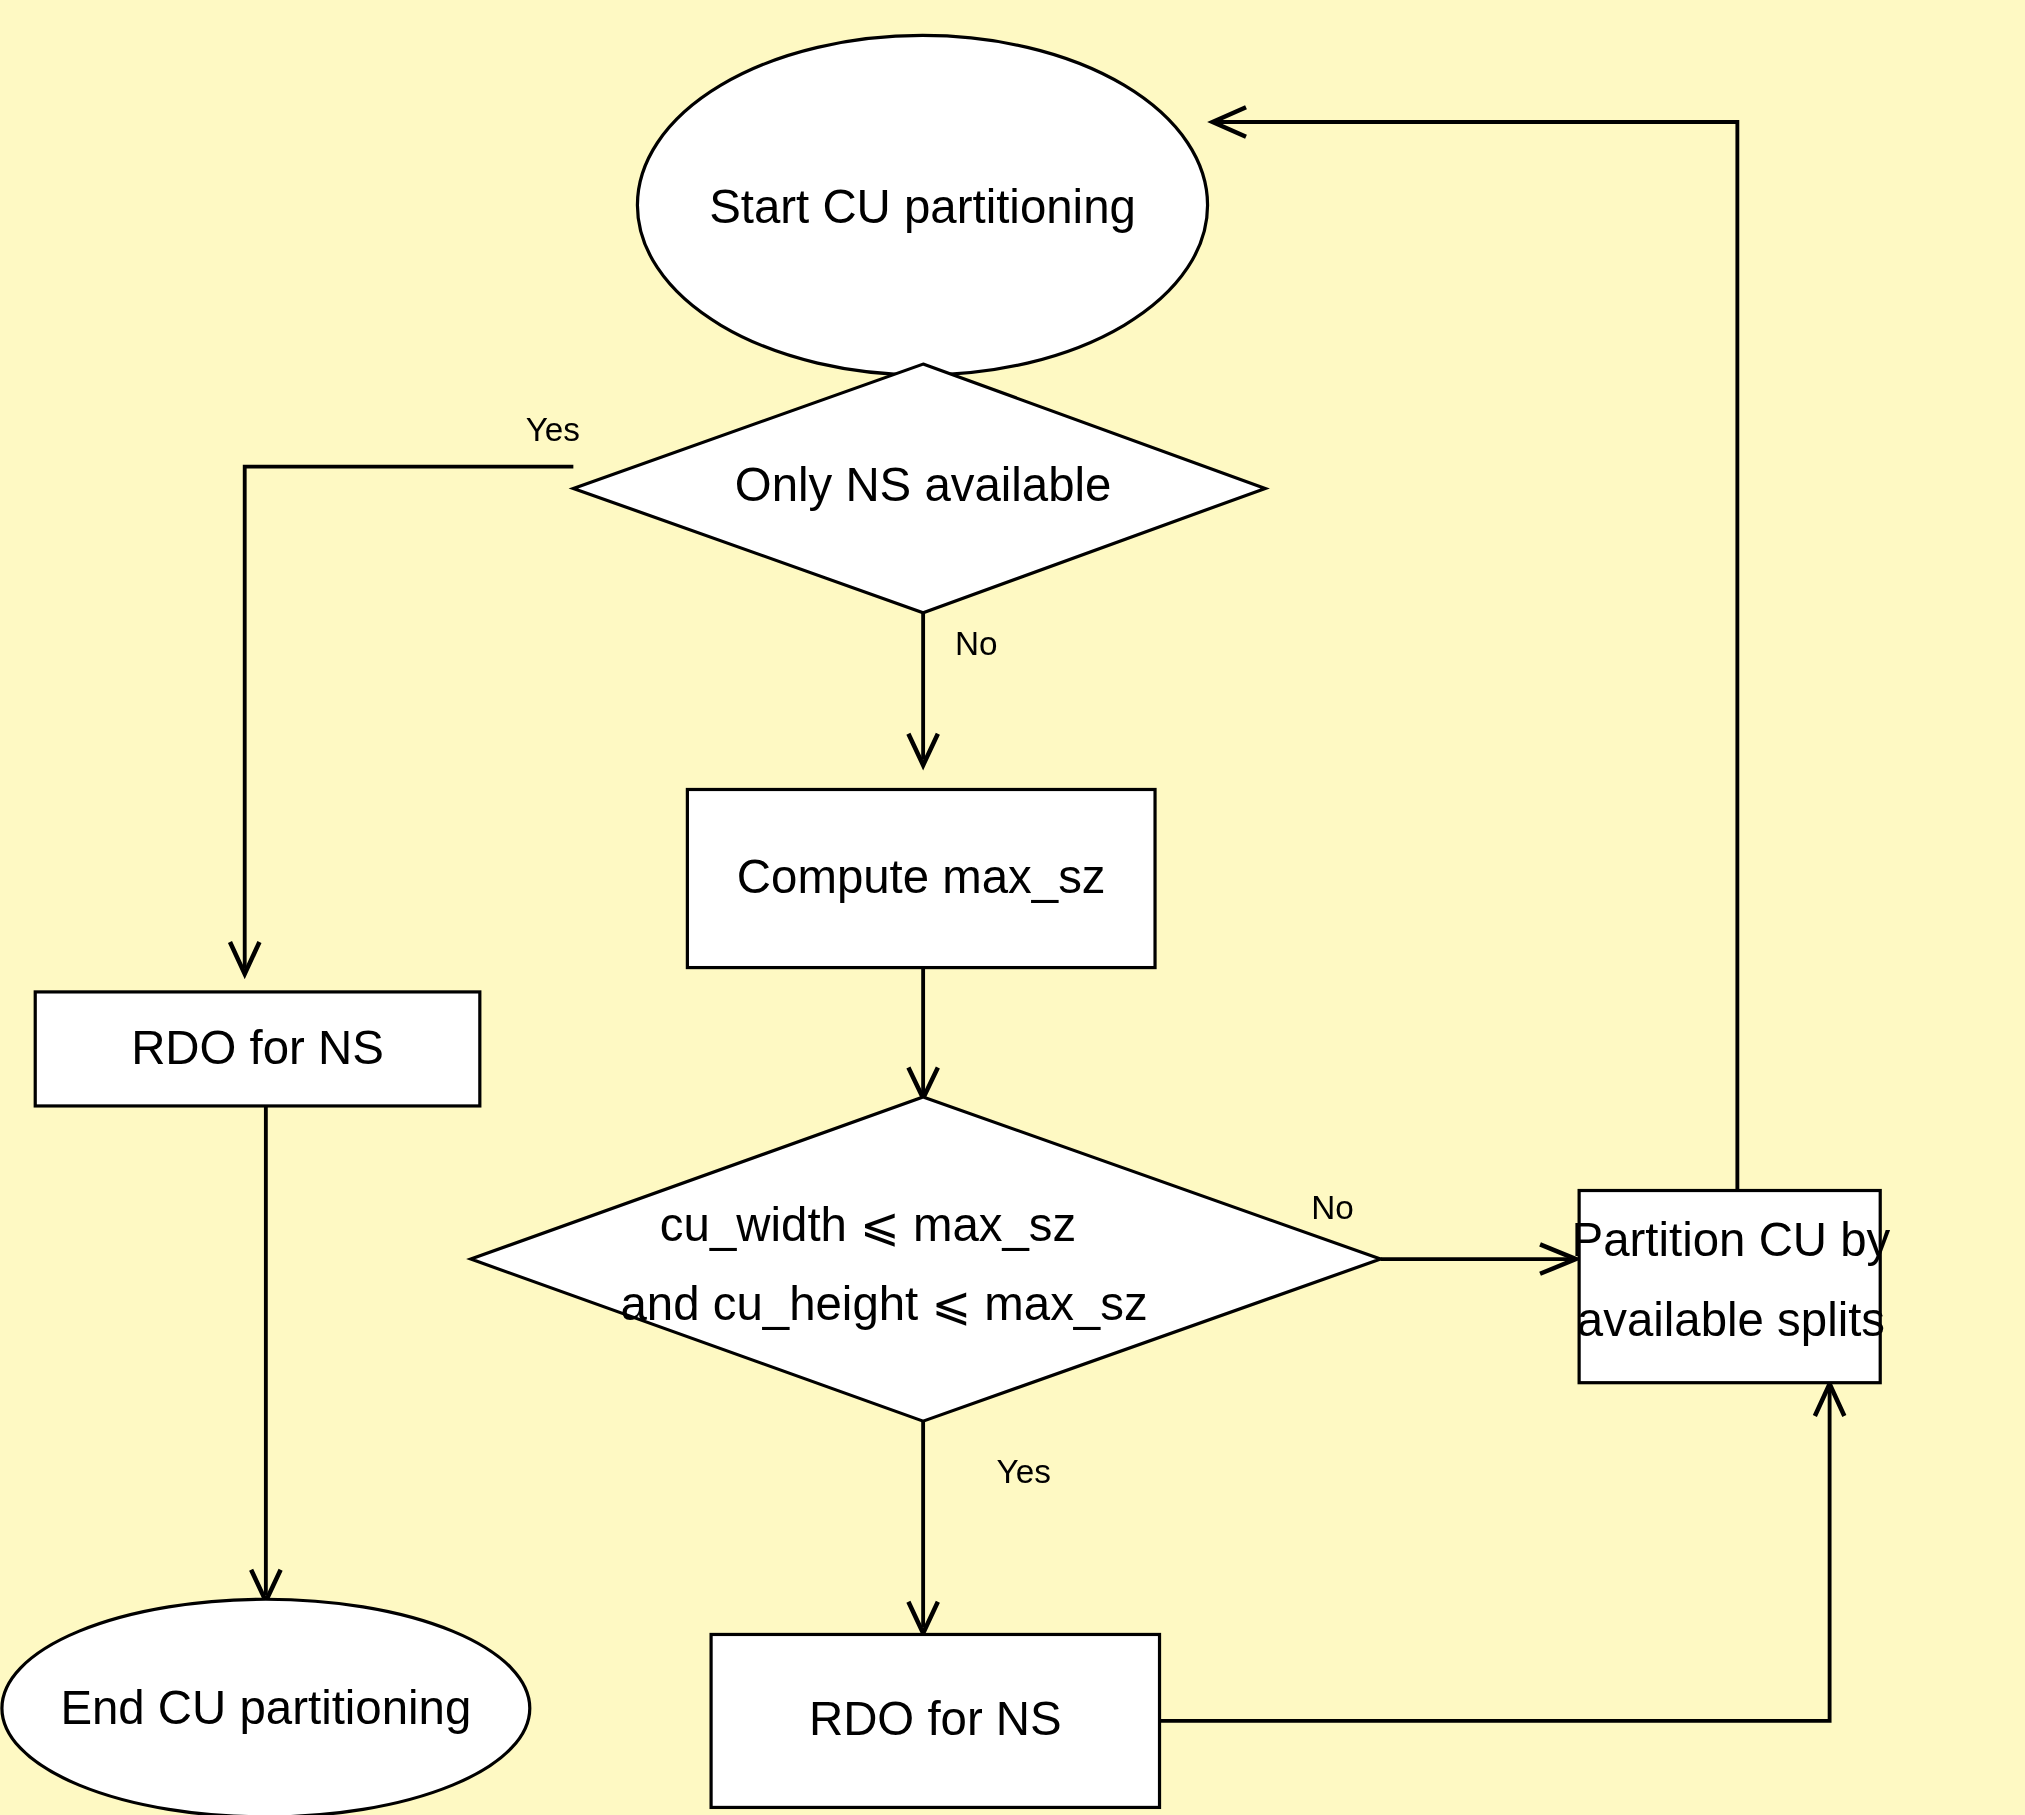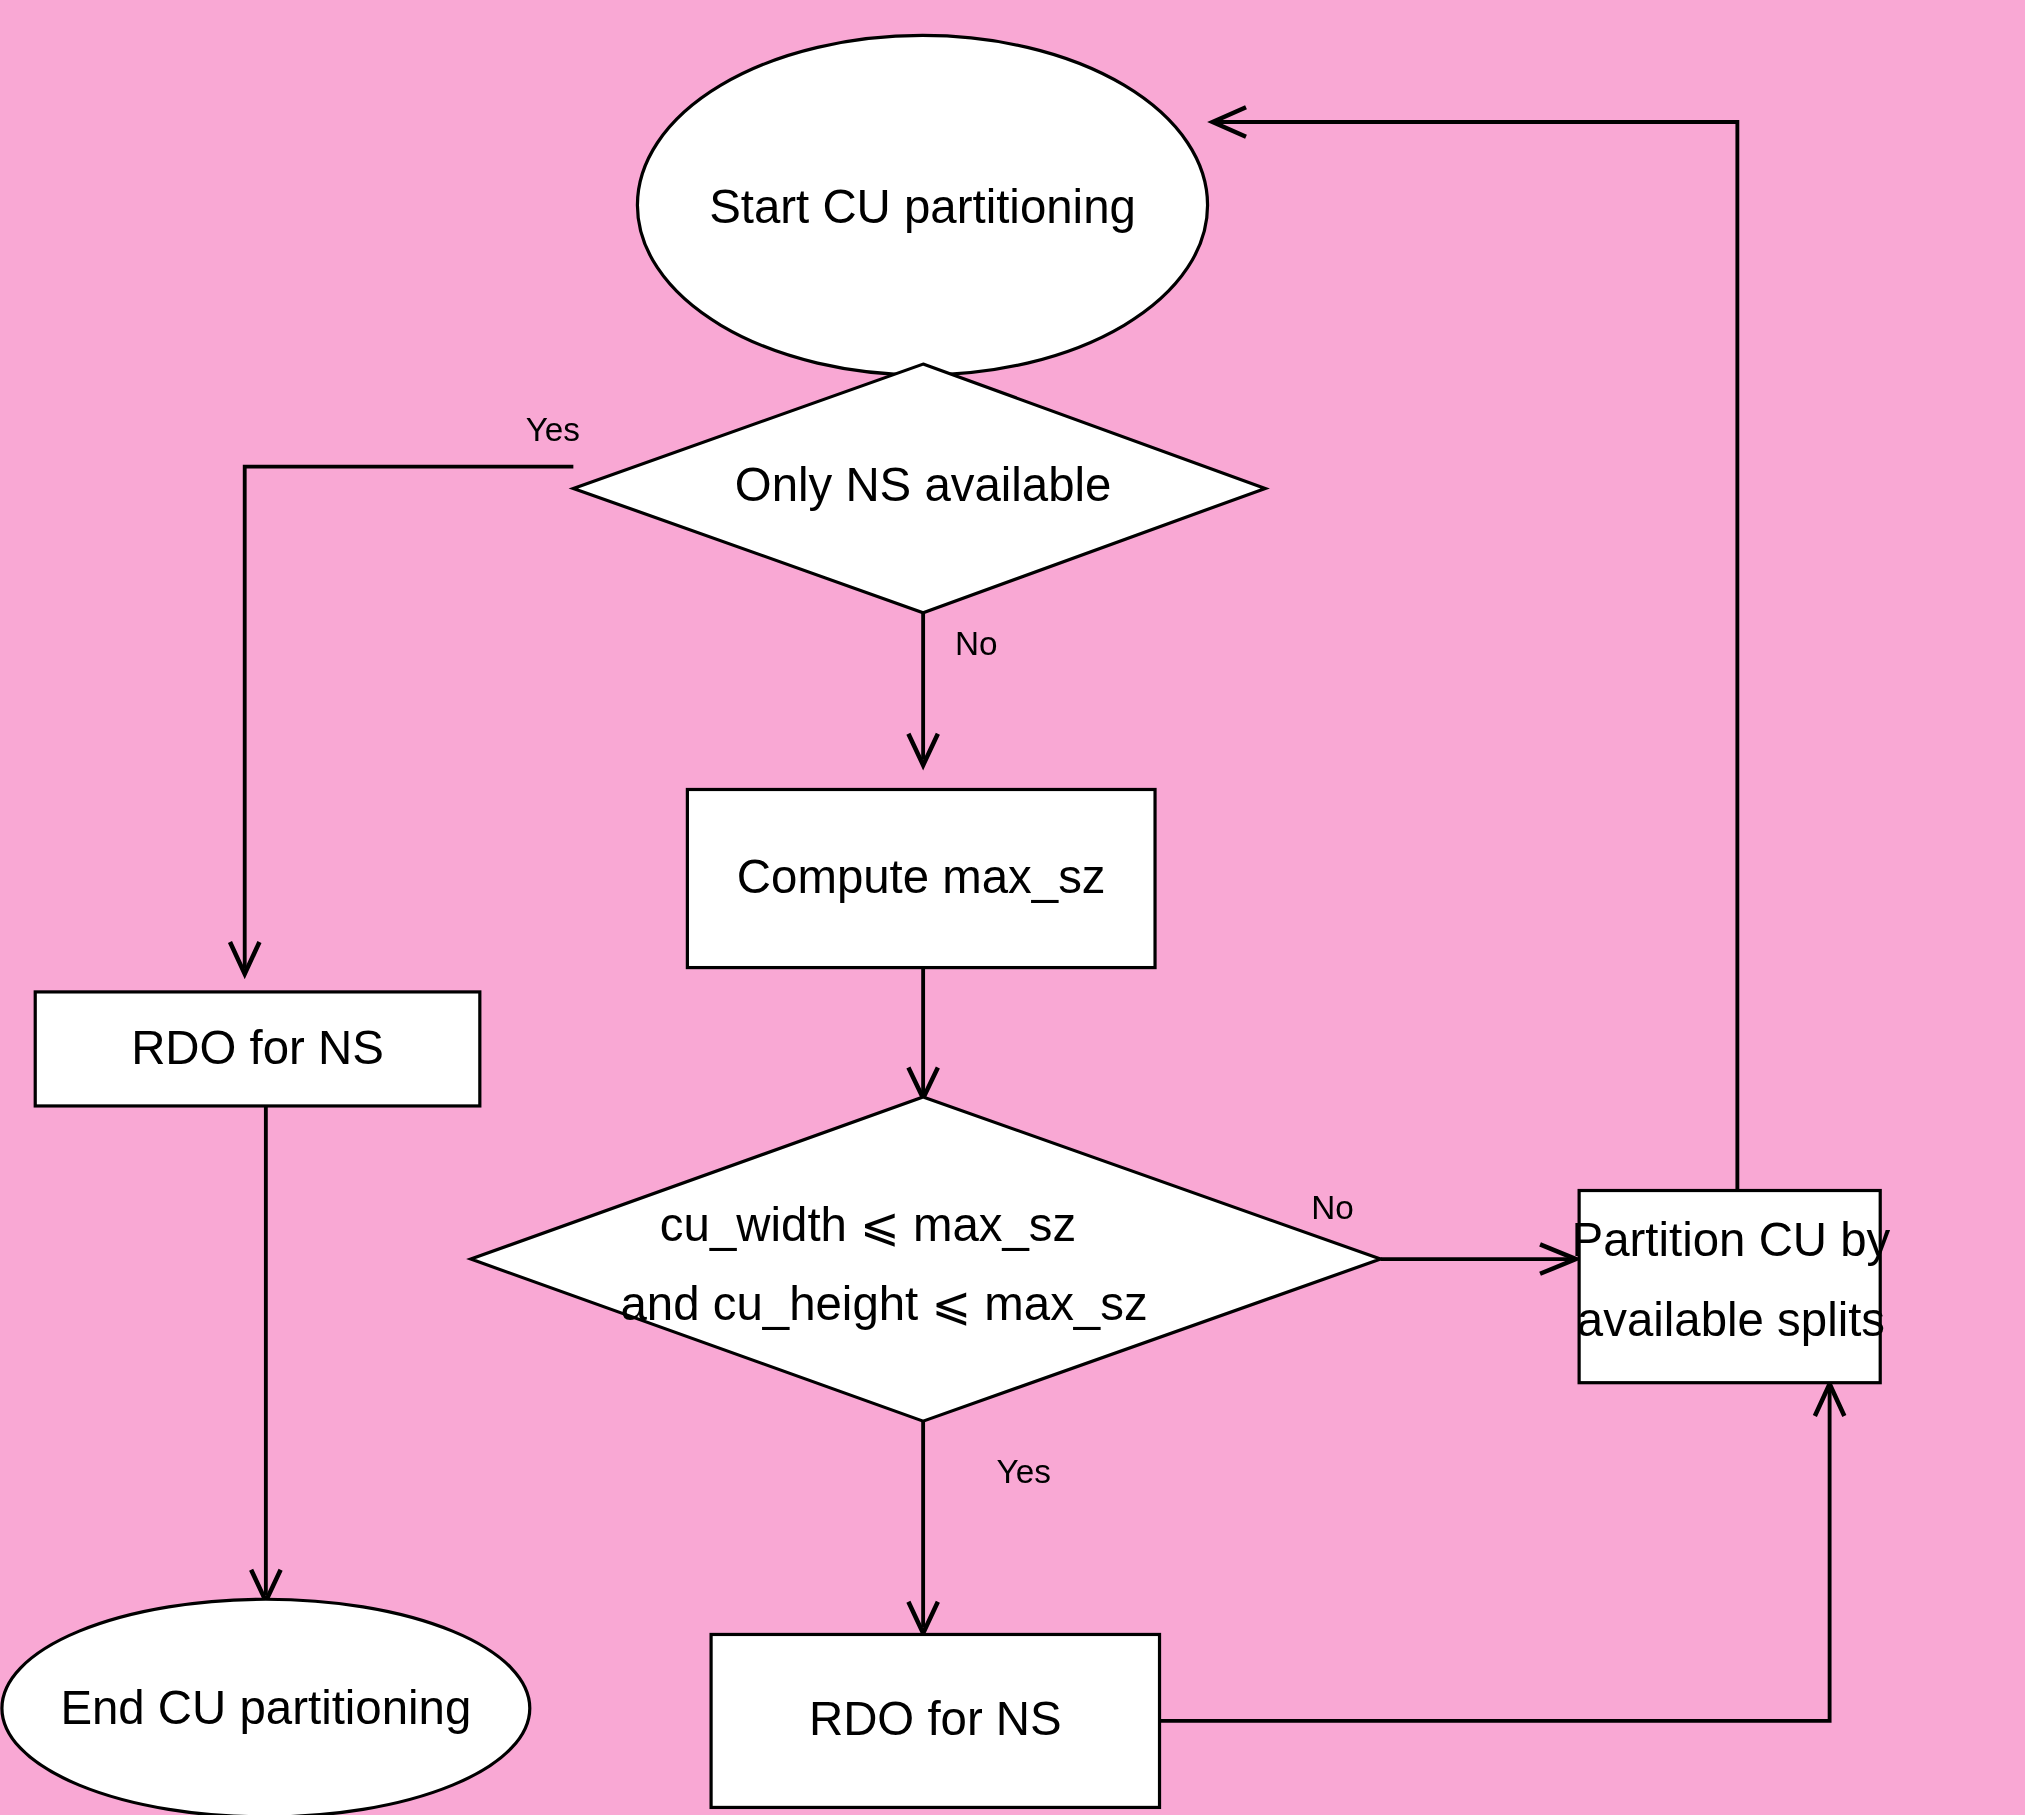--- a/index.html
+++ b/index.html
@@ -4,21 +4,21 @@
 <style>
   html, body {
     margin: 0;
     padding: 0;
     background: #ffffff;
   }
   #flowchart-root {
     width: 2025px;
     height: 1816px;
     position: relative;
-    background: #f9a8d4;
+    background: #fef9c3;
     font-family: "Liberation Sans", sans-serif;
   }
   svg.flow-canvas {
     display: block;
     width: 2025px;
     height: 1816px;
   }
   .node-shape {
     fill: #ffffff;
     stroke: #000000;

